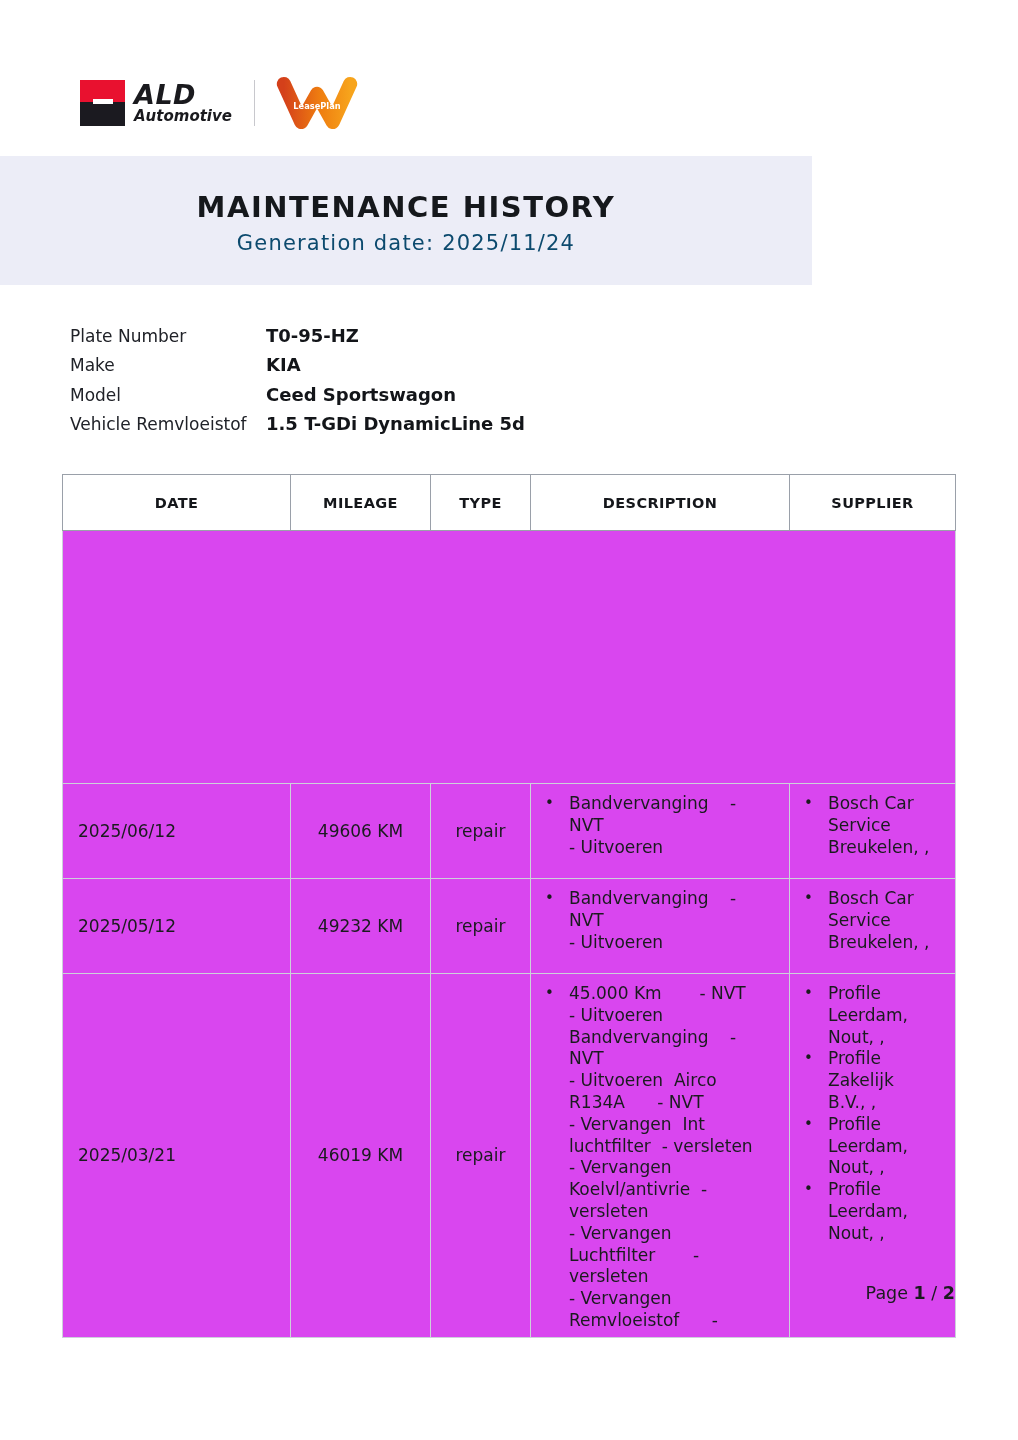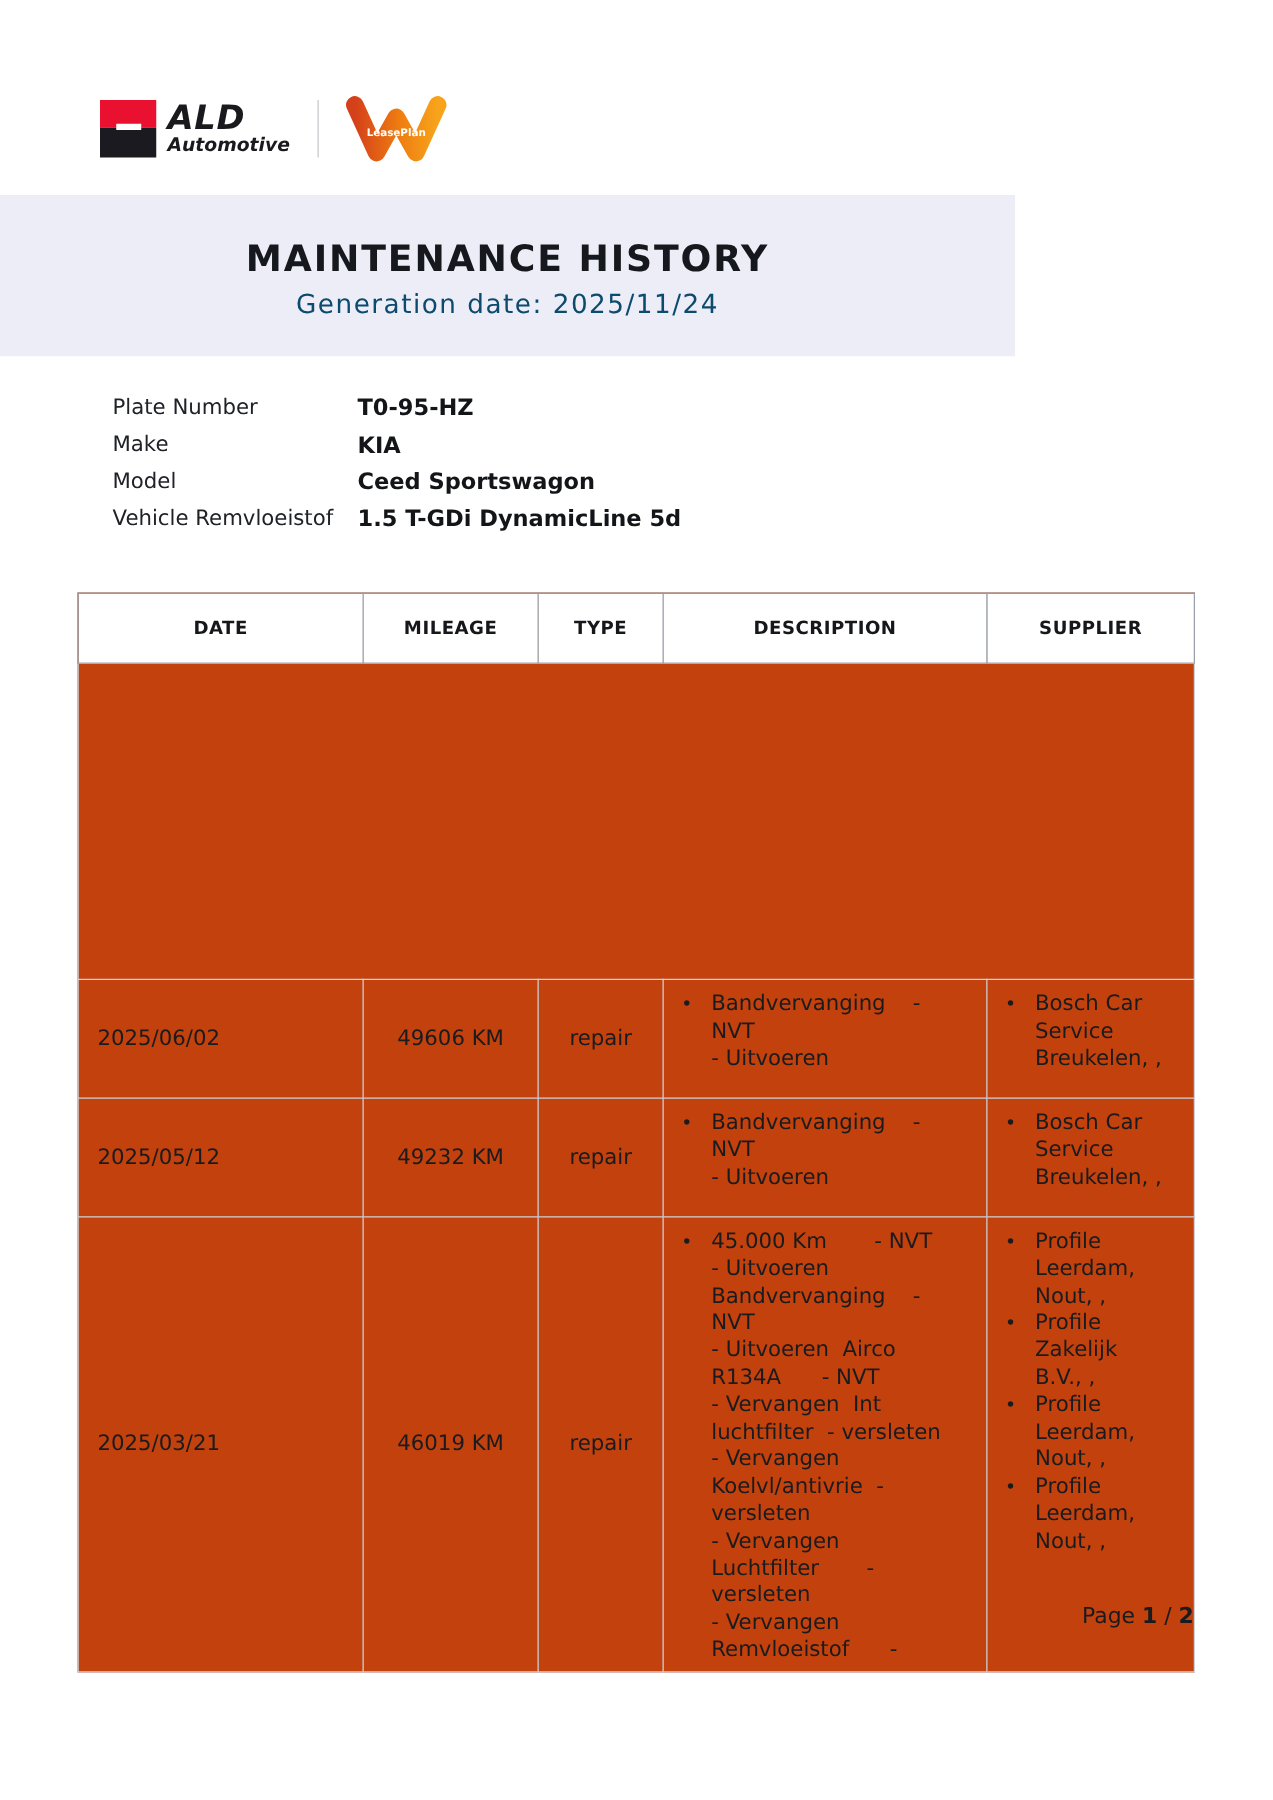--- a/index.html
+++ b/index.html
@@ -25,27 +25,27 @@
   
   .band {
     position:absolute; top:156px; left:0; width:812px; height:129px;
     background:#ecedf7; text-align:center;
   }
   .band h1 { margin-top:34px; font-size:29px; font-weight:bold; letter-spacing:1.5px; color:#15181c; }
   .band .gen { margin-top:7px; font-size:21px; letter-spacing:1.2px; color:#0c4a6e; }
 
   
   .vehicle { position:absolute; top:316px; left:70px; }
-  .vrow { display:flex; height:29.5px; align-items:flex-start;margin-left:20px; }
+  .vrow { display:flex; height:29.5px; align-items:flex-end; }
   .vlabel { width:196px; font-size:17px; color:#202228; }
   .vvalue { font-size:18px; font-weight:bold; color:#131519; }
 
   
   .mtable-wrap { position:absolute; top:474px; left:62px; }
-  table { border-collapse:collapse; table-layout:fixed; width:893px; background:#c2410c;padding-left:43px; }
+  table { border-collapse:collapse; table-layout:fixed; width:893px; background:#d946ef;padding-left:43px; }
   th {
     height:56px; border:1px solid #9aa0a9; font-size:14.5px; font-weight:bold;
     letter-spacing:0.4px; color:#15171b; text-align:center; vertical-align:middle; background:#fff;
   }
   td { border:1px solid #ccd1da; font-size:17px; vertical-align:middle; }
   tr.spacer td { height:253px; border:1px solid #ccd1da; border-top:1px solid #9aa0a9; }
   td.c-date    { padding-left:15px; }
   td.c-mileage { text-align:center; }
   td.c-type    { text-align:center; }
   td.c-desc, td.c-supp { vertical-align:top; padding:9px 8px 5px 11px; }
@@ -130,21 +130,21 @@
             <th>TYPE</th>
             <th>DESCRIPTION</th>
             <th>SUPPLIER</th>
           </tr>
       </thead>
       <tbody>
         <tr class="spacer">
             <td colspan="5"></td>
           </tr>
       <tr class="row-std">
-    <td class="c-date">2025/06/02</td>
+    <td class="c-date">2025/06/12</td>
     <td class="c-mileage">49606 KM</td>
     <td class="c-type">repair</td>
     <td class="c-desc">
               <div class="bi">
                 <span class="b">•</span>
                 <span class="t">Bandvervanging    -
 NVT
 - Uitvoeren</span>
               </div>
             </td>

